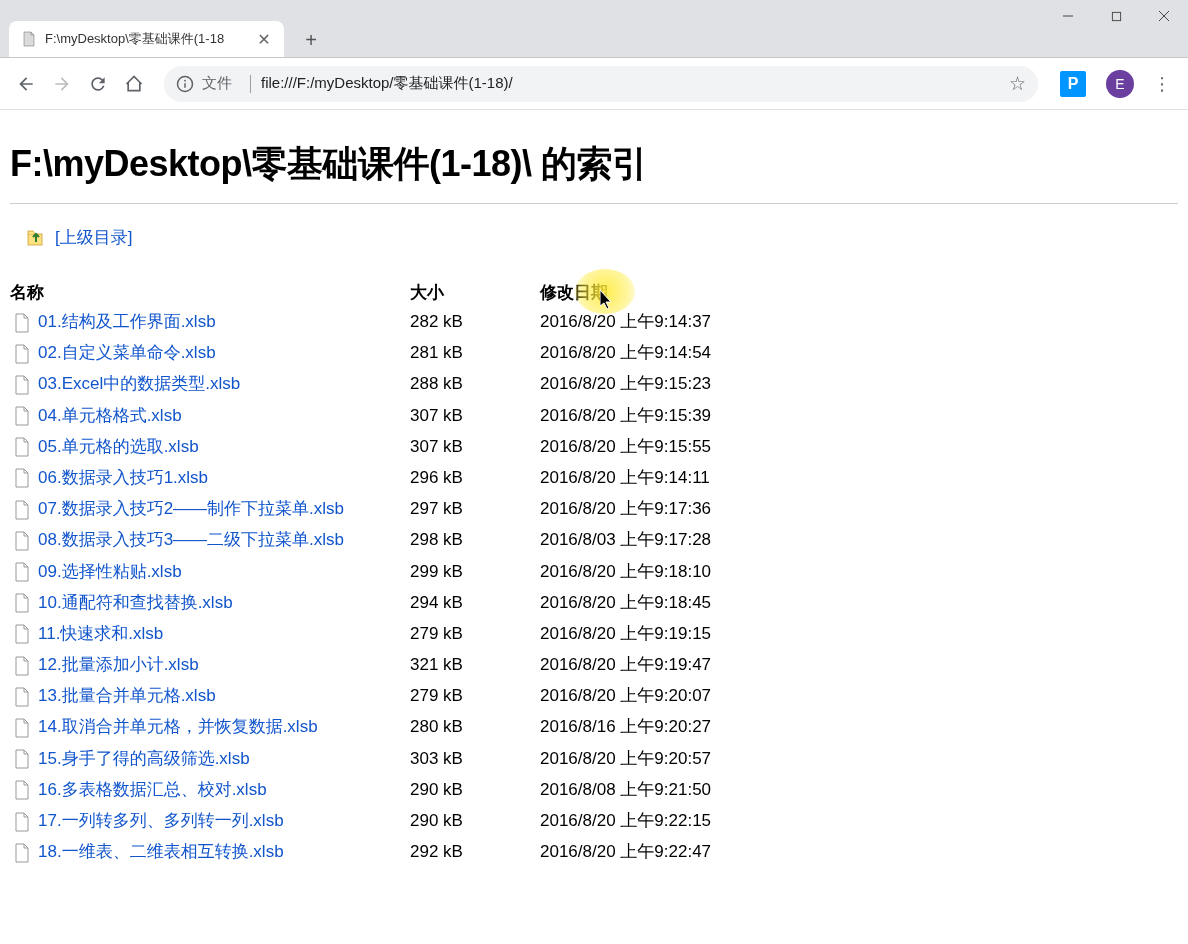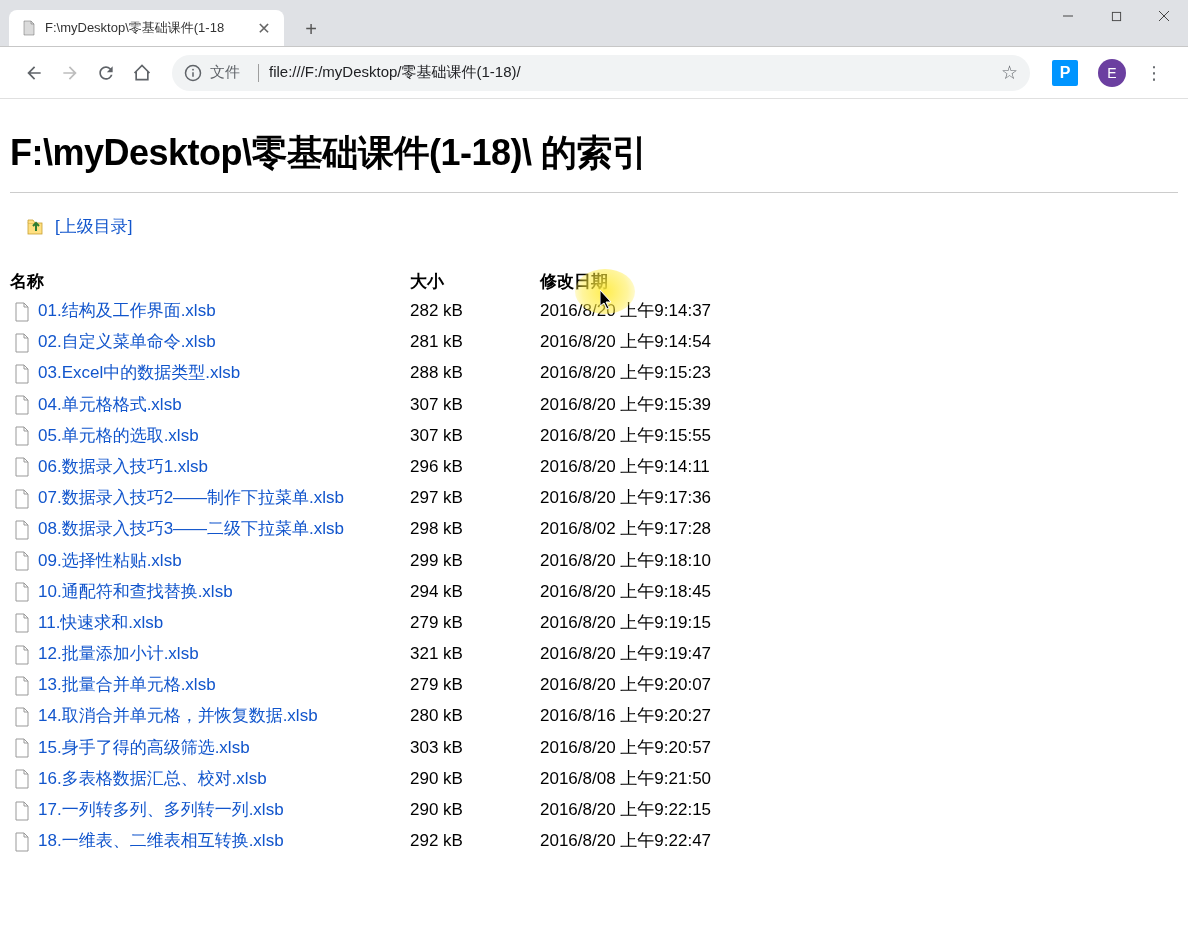--- a/index.html
+++ b/index.html
@@ -1,28 +1,28 @@
 <!DOCTYPE html>
 <html><head>
   <meta charset="utf-8">
   <style>
     * { margin: 0; padding: 0; box-sizing: border-box; }
     body { font-family: "Microsoft YaHei", Arial, sans-serif; background: #fff; width: 1188px; height: 944px; overflow: hidden; }
     
-    .titlebar { height: 47px; background: #dfe1e5; display: flex; align-items: flex-end; position: relative; border-bottom: 1px solid #c7c7c7; }
+    .titlebar { height: 58px; background: #dfe1e5; display: flex; align-items: flex-end; position: relative; border-bottom: 1px solid #c7c7c7; }
     .tab { background: #fff; height: 36px; margin-left: 9px; display: flex; align-items: center; padding: 0 12px; border-radius: 8px 8px 0 0; width: 275px; position: relative; }
     .tab-favicon { width: 16px; height: 16px; margin-right: 8px; }
     .tab-title { font-size: 13px; color: #333; white-space: nowrap; overflow: hidden; flex: 1; }
     .tab-close { width: 16px; height: 16px; display: flex; align-items: center; justify-content: center; color: #666; margin-left: 6px; cursor: pointer; }
     .new-tab { width: 30px; height: 30px; display: flex; align-items: center; justify-content: center; color: #555; font-size: 20px; margin-left: 12px; margin-bottom: 2px; cursor: pointer; }
     
     .window-controls { position: absolute; right: 0; top: 0; display: flex; }
     .window-control { width: 48px; height: 32px; display: flex; align-items: center; justify-content: center; color: #444; }
     
-    .toolbar { height: 52px; background: #fff; display: flex; align-items: center; padding: 0 16px; border-bottom: 1px solid #e0e0e0; }
+    .toolbar { height: 52px; background: #fff; display: flex; align-items: center; padding: 0 8px; border-bottom: 1px solid #e0e0e0; }
     .nav-btn { width: 36px; height: 36px; display: flex; align-items: center; justify-content: center; color: #5f6368; border-radius: 18px; cursor: pointer; }
     .nav-btn.disabled { color: #bdbdbd; }
     .addressbar { flex: 1; height: 36px; background: #f1f3f4; border-radius: 18px; display: flex; align-items: center; margin: 0 12px; padding: 0 12px; }
     .addr-icon { width: 18px; height: 18px; margin-right: 8px; color: #5f6368; display:flex; align-items:center; justify-content:center; }
     .addr-label { font-size: 15px; color: #5f6368; margin-right: 8px; }
     .addr-divider { width: 1px; height: 18px; background: #9e9e9e; margin: 0 10px; }
     .addr-url { font-size: 15px; color: #202124; flex: 1; }
     .addr-star { color: #5f6368; margin-left: 8px; font-size: 19px; }
     .ext-icon { width: 26px; height: 26px; background: #0095ff; color: #fff; display: flex; align-items: center; justify-content: center; font-weight: bold; font-size: 16px; margin: 0 10px; border-radius: 2px; }
     .avatar { width: 28px; height: 28px; background: #6b3fa0; color: #fff; border-radius: 50%; display: flex; align-items: center; justify-content: center; font-size: 14px; margin: 0 10px; }
@@ -199,21 +199,21 @@
             </svg><a href="#" class="file-link">07.数据录入技巧2——制作下拉菜单.xlsb</a></td>
           <td class="size-cell">297 kB</td>
           <td class="date-cell">2016/8/20 上午9:17:36</td>
         </tr>
         <tr>
           <td><svg class="file-icon" viewBox="0 0 16 20">
               <path fill="#fff" stroke="#999" stroke-width="1" d="M2 1h8l4 4v14H2V1z"></path>
               <path fill="none" stroke="#999" stroke-width="1" d="M10 1v4h4"></path>
             </svg><a href="#" class="file-link">08.数据录入技巧3——二级下拉菜单.xlsb</a></td>
           <td class="size-cell">298 kB</td>
-          <td class="date-cell">2016/8/02 上午9:17:28</td>
+          <td class="date-cell">2016/8/03 上午9:17:28</td>
         </tr>
         <tr>
           <td><svg class="file-icon" viewBox="0 0 16 20">
               <path fill="#fff" stroke="#999" stroke-width="1" d="M2 1h8l4 4v14H2V1z"></path>
               <path fill="none" stroke="#999" stroke-width="1" d="M10 1v4h4"></path>
             </svg><a href="#" class="file-link">09.选择性粘贴.xlsb</a></td>
           <td class="size-cell">299 kB</td>
           <td class="date-cell">2016/8/20 上午9:18:10</td>
         </tr>
         <tr>

